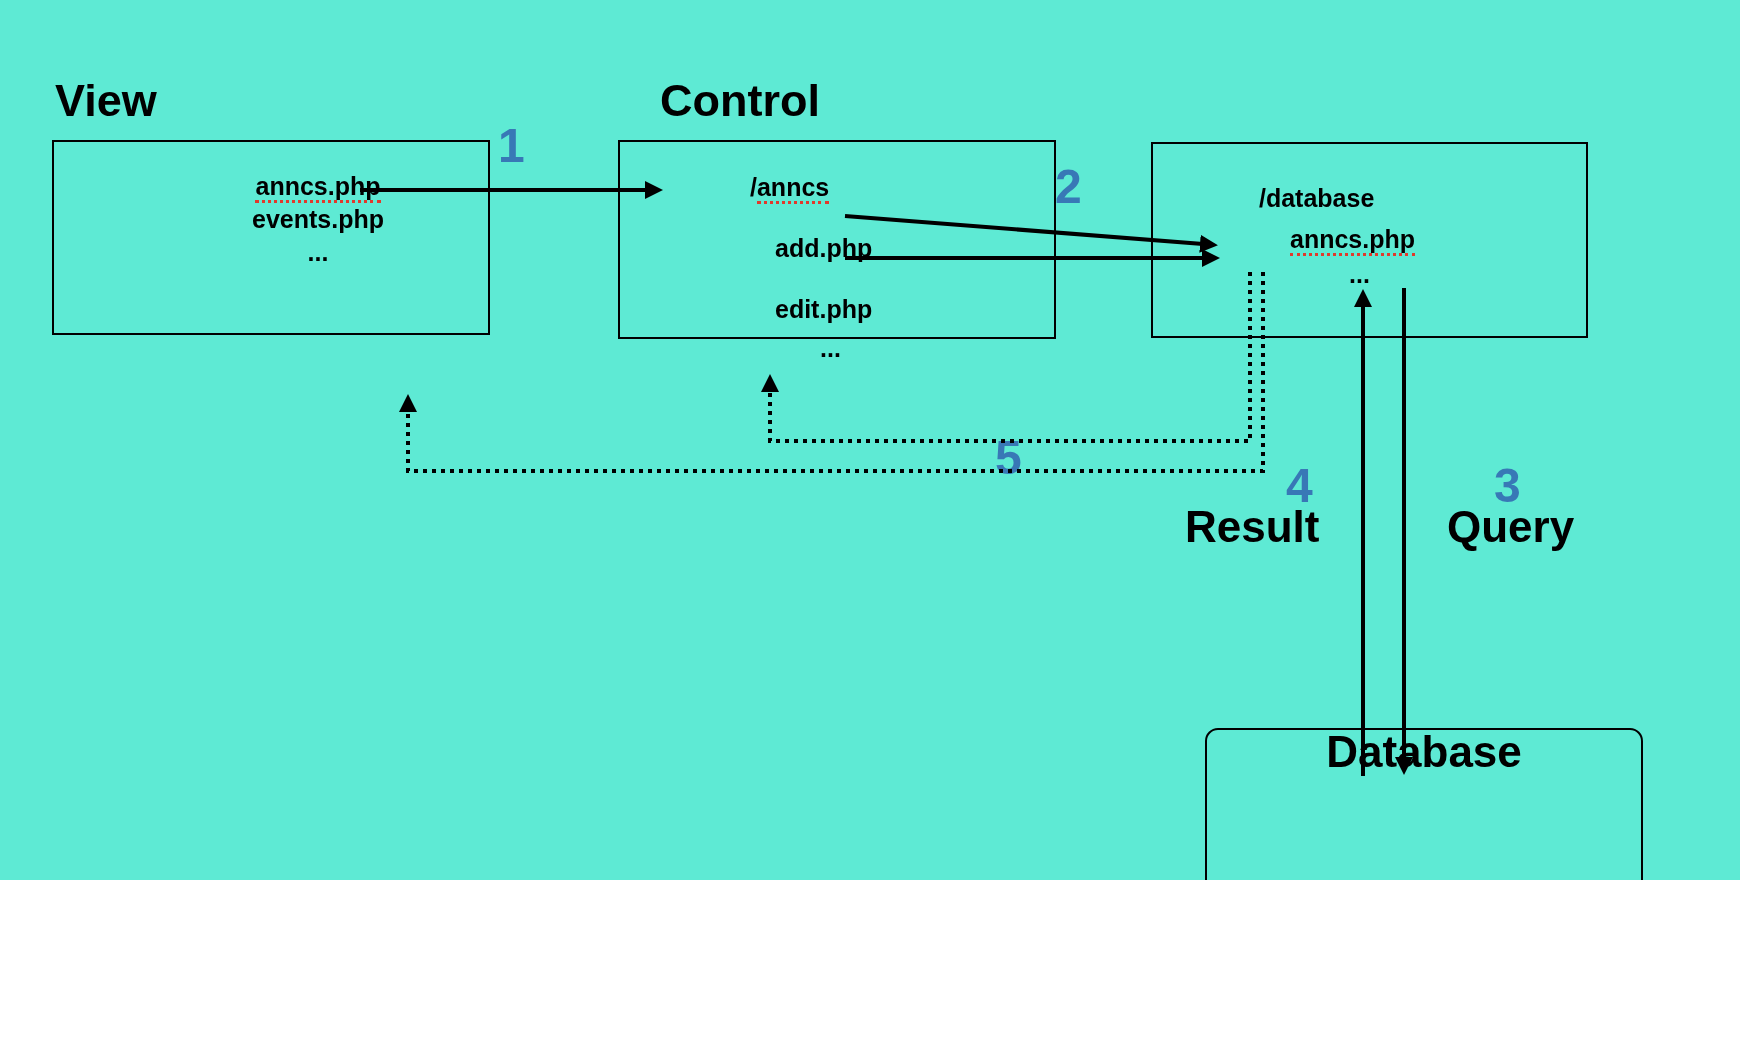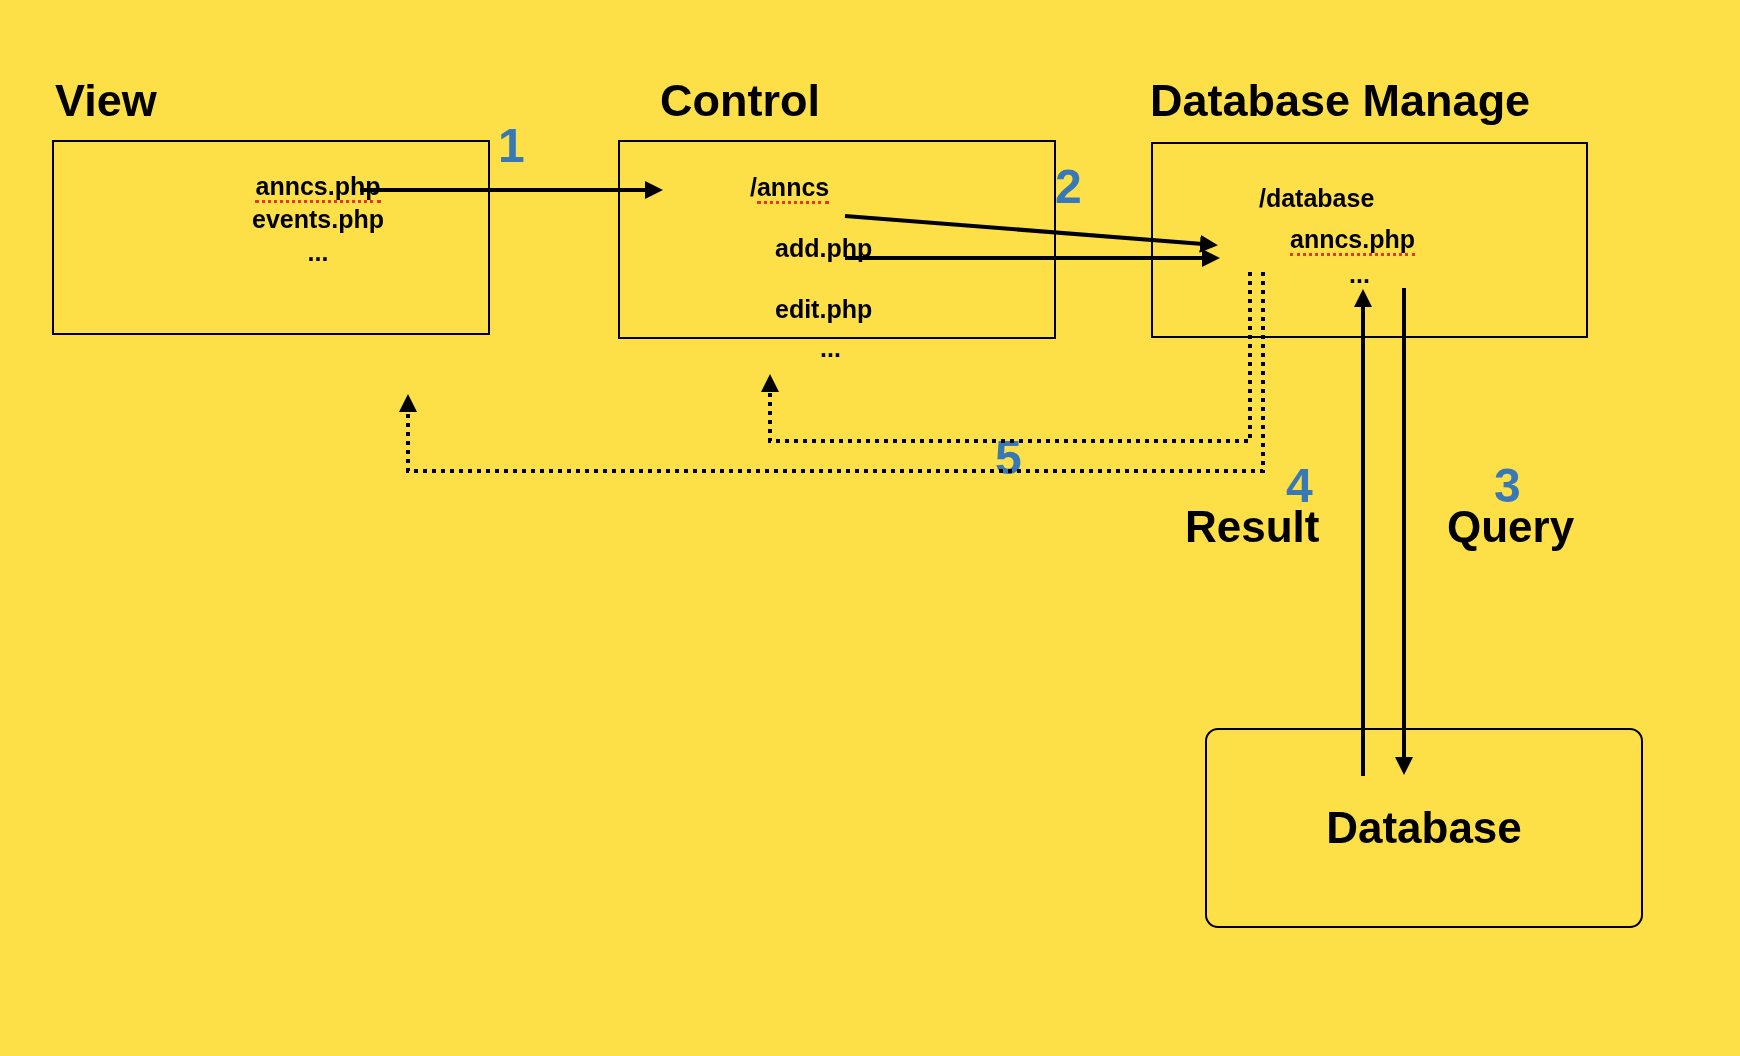--- a/index.html
+++ b/index.html
@@ -3,22 +3,22 @@
 <meta charset="utf-8">
 <style>
   html, body {
     margin: 0;
     padding: 0;
     background: #ffffff;
   }
   .stage {
     position: relative;
     width: 1740px;
-    height: 1056px;
-    background: #fde047;
+    height: 880px;
+    background: #5eead4;
     font-family: "Liberation Sans", sans-serif;
     overflow: hidden;
   }
   .box {
     position: absolute;
     border: 2px solid #000000;
     background: transparent;
     box-sizing: border-box;
   }
   .box-title {
@@ -66,39 +66,37 @@
   #control-items { left: 703px; top: 171px; }
   #control-items .indent1 { margin-left: 25px; margin-top: 28px; }
   #control-items .dots { margin-left: 70px; margin-top: 6px; }
   
   #dbm-items { left: 1212px; top: 178px; line-height: 41px; }
   #dbm-items .indent1 { margin-left: 31px; }
   #dbm-items .dots { margin-left: 90px; margin-top: -6px; }
   
   #database-box {
     display: flex;
-    align-items: center;
     justify-content: center;
     border-radius: 13px;
   }
   #database-box .biglabel { position: static; }
   .wires {
     position: absolute;
     left: 0; top: 0;
     pointer-events: none;
   }
 </style>
 </head>
 <body>
 
 <div class="stage">
 
   <div class="box-title" style="left:55px; top:78px;">View</div>
   <div class="box-title" style="left:660px; top:78px;">Control</div>
-  <div class="box-title" style="left:1150px; top:78px;">Database Manage</div>
 
   <div class="box" style="left:52px; top:140px; width:438px; height:195px;"></div>
   <div class="box" style="left:618px; top:140px; width:438px; height:199px;"></div>
   <div class="box" style="left:1151px; top:142px; width:437px; height:196px;"></div>
   <div class="box" id="database-box" style="left:1205px; top:728px; width:438px; height:200px;">
     <div class="biglabel">Database</div>
   </div>
 
   <div class="items" id="view-items">
     <span class="line"><span class="u">anncs.php</span></span>

